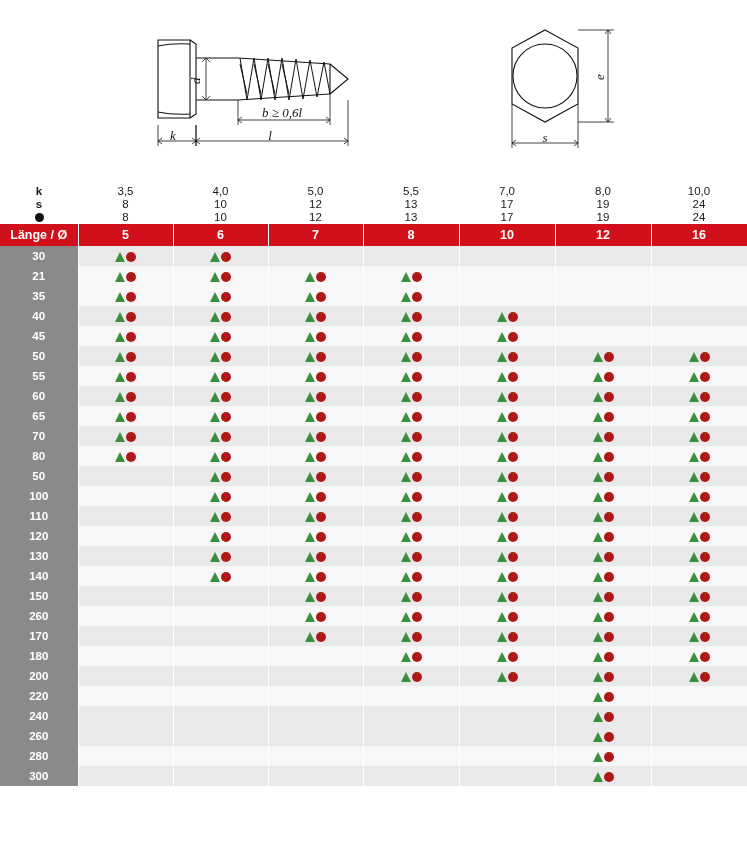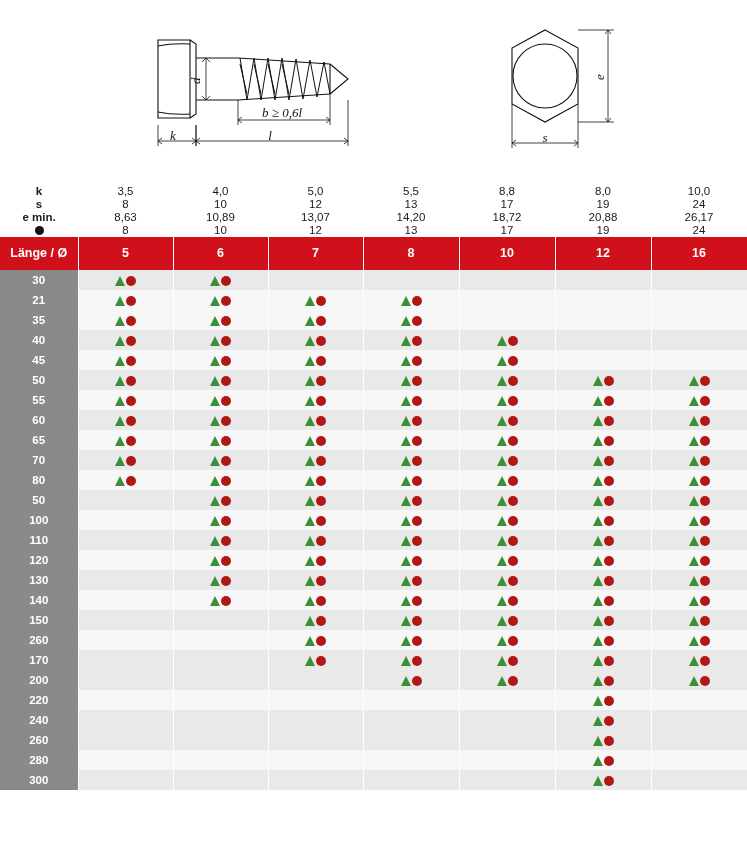--- a/index.html
+++ b/index.html
@@ -52,21 +52,21 @@
     border-radius: 50%;
     vertical-align: middle;
   }
 
   
   .hdr-row td {
     background: #d0111b;
     color: #ffffff;
     font-weight: bold;
     font-size: 12.5px;
-    height: 33px;
+    height: 22px;
     line-height: 19px;
     text-align: center;
     border-right: 1px solid #ffffff;
   }
   .hdr-row td.hdr-first {
     background: #d0111b;
     text-align: center;
   }
 
   
@@ -209,43 +209,33 @@
         <col style="width:96px">
         <col style="width:96px">
     </colgroup>
     <tbody>
       <tr class="spec-row-white">
         <td class="spec-label">k</td>
         <td>3,5</td>
         <td>4,0</td>
         <td>5,0</td>
         <td>5,5</td>
-        <td>8,8</td>
+        <td>7,0</td>
         <td>8,0</td>
         <td>10,0</td>
       </tr>
       <tr class="spec-row-white">
         <td class="spec-label">s</td>
         <td>8</td>
         <td>10</td>
         <td>12</td>
         <td>13</td>
         <td>17</td>
         <td>19</td>
         <td>24</td>
-      </tr>
-      <tr class="spec-row-white">
-        <td class="spec-label">e min.</td>
-        <td>8,63</td>
-        <td>10,89</td>
-        <td>13,07</td>
-        <td>14,20</td>
-        <td>18,72</td>
-        <td>20,88</td>
-        <td>26,17</td>
       </tr>
       <tr class="spec-row-white">
         <td class="spec-label"><span class="black-dot"></span></td>
         <td>8</td>
         <td>10</td>
         <td>12</td>
         <td>13</td>
         <td>17</td>
         <td>19</td>
         <td>24</td>
@@ -468,20 +458,30 @@
         <tr class="row-a">
           <td class="len-cell">170</td>
           <td class="cell"></td>
           <td class="cell"></td>
           <td class="cell"><span class="marks"><span class="tri"></span><span class="cir"></span></span></td>
           <td class="cell"><span class="marks"><span class="tri"></span><span class="cir"></span></span></td>
           <td class="cell"><span class="marks"><span class="tri"></span><span class="cir"></span></span></td>
           <td class="cell"><span class="marks"><span class="tri"></span><span class="cir"></span></span></td>
           <td class="cell"><span class="marks"><span class="tri"></span><span class="cir"></span></span></td>
         </tr>
+        <tr class="row-b">
+          <td class="len-cell">180</td>
+          <td class="cell"></td>
+          <td class="cell"></td>
+          <td class="cell"></td>
+          <td class="cell"><span class="marks"><span class="tri"></span><span class="cir"></span></span></td>
+          <td class="cell"><span class="marks"><span class="tri"></span><span class="cir"></span></span></td>
+          <td class="cell"><span class="marks"><span class="tri"></span><span class="cir"></span></span></td>
+          <td class="cell"><span class="marks"><span class="tri"></span><span class="cir"></span></span></td>
+        </tr>
         <tr class="row-a">
           <td class="len-cell">200</td>
           <td class="cell"></td>
           <td class="cell"></td>
           <td class="cell"></td>
           <td class="cell"><span class="marks"><span class="tri"></span><span class="cir"></span></span></td>
           <td class="cell"><span class="marks"><span class="tri"></span><span class="cir"></span></span></td>
           <td class="cell"><span class="marks"><span class="tri"></span><span class="cir"></span></span></td>
           <td class="cell"><span class="marks"><span class="tri"></span><span class="cir"></span></span></td>
         </tr>

